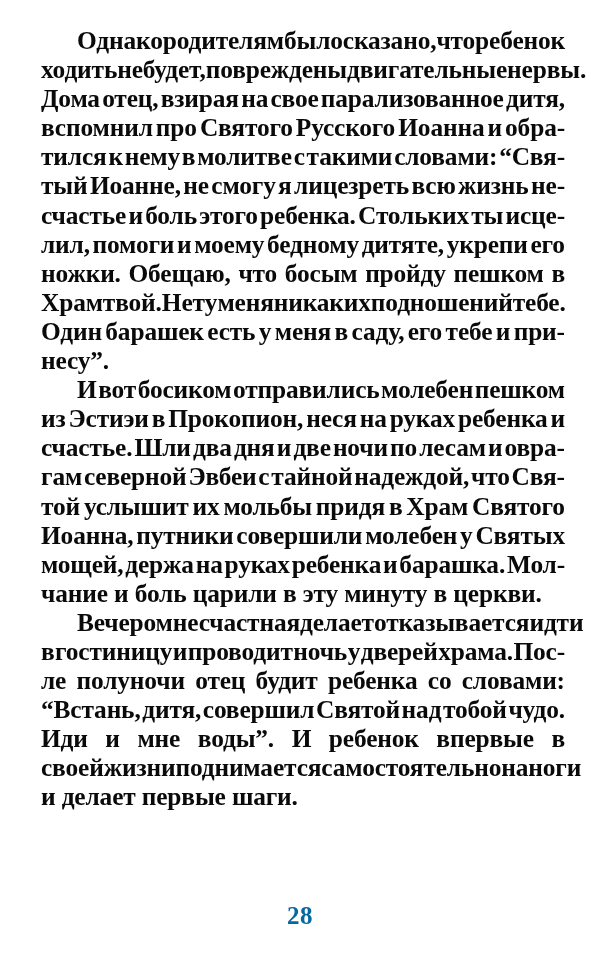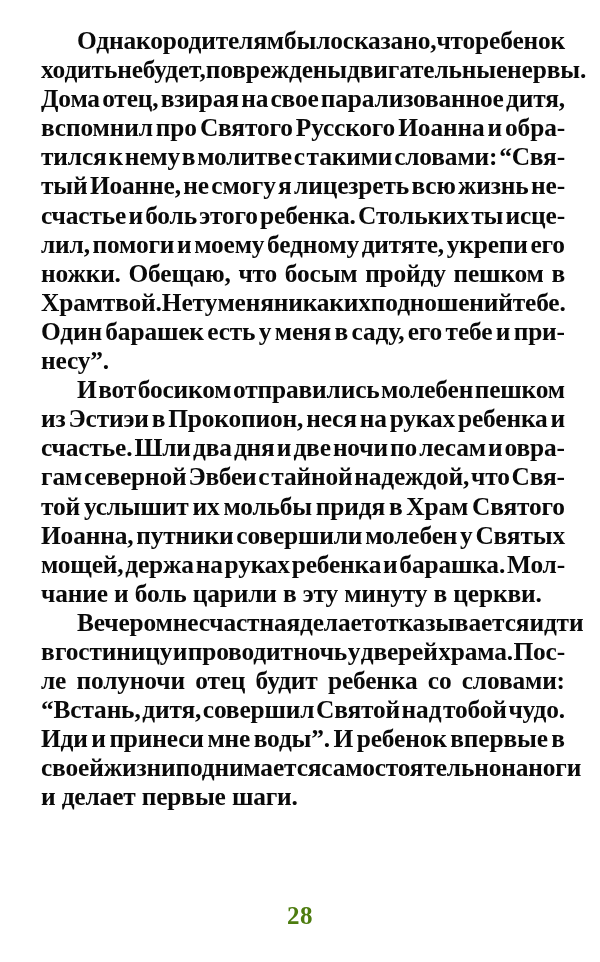--- a/index.html
+++ b/index.html
@@ -70,21 +70,21 @@
 
   .pagenum {
     position: absolute;
     left: 0;
     top: 902px;
     width: 600px;
     text-align: center;
     font-family: "Liberation Serif", "DejaVu Serif", serif;
     font-size: 25px;
     font-weight: 700;
-    color: #4d7c0f;
+    color: #0369a1;
     letter-spacing: 0.5px;
   }
 </style>
 </head>
 <body>
 
 <div class="page">
 
   <div class="textblock" id="textbody">
       <div>
@@ -109,21 +109,21 @@
         <div class="line just"><span class="w">той</span><span class="w">услышит</span><span class="w">их</span><span class="w">мольбы</span><span class="w">придя</span><span class="w">в</span><span class="w">Храм</span><span class="w">Святого</span></div>
         <div class="line just"><span class="w">Иоанна,</span><span class="w">путники</span><span class="w">совершили</span><span class="w">молебен</span><span class="w">у</span><span class="w">Святых</span></div>
         <div class="line just"><span class="w">мощей,</span><span class="w">держа</span><span class="w">на</span><span class="w">руках</span><span class="w">ребенка</span><span class="w">и</span><span class="w">барашка.</span><span class="w">Мол-</span></div>
         <div class="line flush">чание и боль царили в эту минуту в церкви.</div>
       </div>
       <div>
         <div class="line indent just"><span class="w">Вечером</span><span class="w">несчастная</span><span class="w">делает</span><span class="w">отказывается</span><span class="w">идти</span></div>
         <div class="line just"><span class="w">в</span><span class="w">гостиницу</span><span class="w">и</span><span class="w">проводит</span><span class="w">ночь</span><span class="w">у</span><span class="w">дверей</span><span class="w">храма.</span><span class="w">Пос-</span></div>
         <div class="line just"><span class="w">ле</span><span class="w">полуночи</span><span class="w">отец</span><span class="w">будит</span><span class="w">ребенка</span><span class="w">со</span><span class="w">словами:</span></div>
         <div class="line just"><span class="w">“Встань,</span><span class="w">дитя,</span><span class="w">совершил</span><span class="w">Святой</span><span class="w">над</span><span class="w">тобой</span><span class="w">чудо.</span></div>
-        <div class="line just"><span class="w">Иди</span><span class="w">и</span><span class="w">принеси</span><span class="w">мне</span><span class="w">воды”.</span><span class="w">И</span><span class="w">ребенок</span><span class="w">впервые</span><span class="w">в</span></div>
+        <div class="line just"><span class="w">Иди</span><span class="w">и</span><span class="w">мне</span><span class="w">воды”.</span><span class="w">И</span><span class="w">ребенок</span><span class="w">впервые</span><span class="w">в</span></div>
         <div class="line just"><span class="w">своей</span><span class="w">жизни</span><span class="w">поднимается</span><span class="w">самостоятельно</span><span class="w">на</span><span class="w">ноги</span></div>
         <div class="line flush">и делает первые шаги.</div>
       </div>
     </div>
 
   <div class="pagenum">28</div>
 
 </div>
 
 </body></html>

